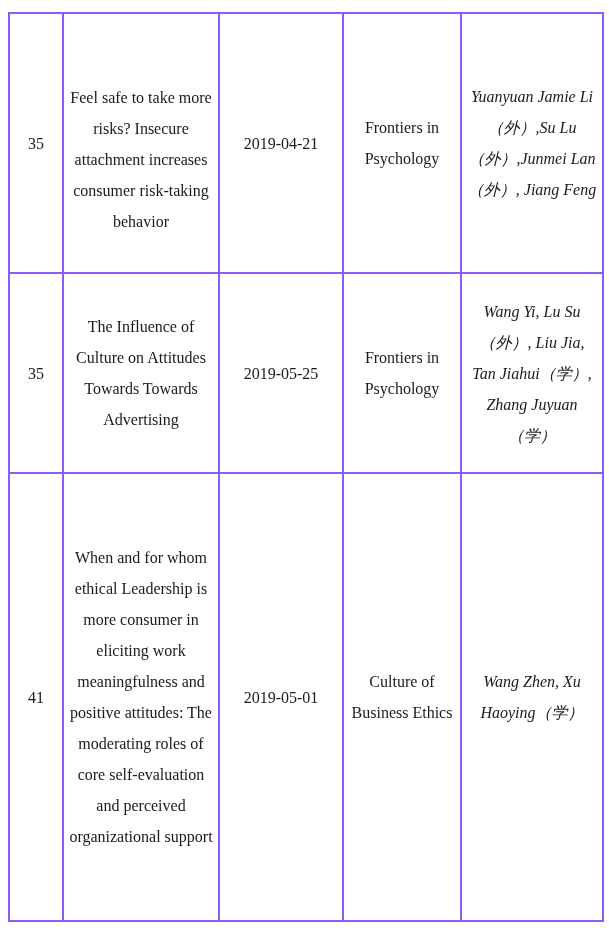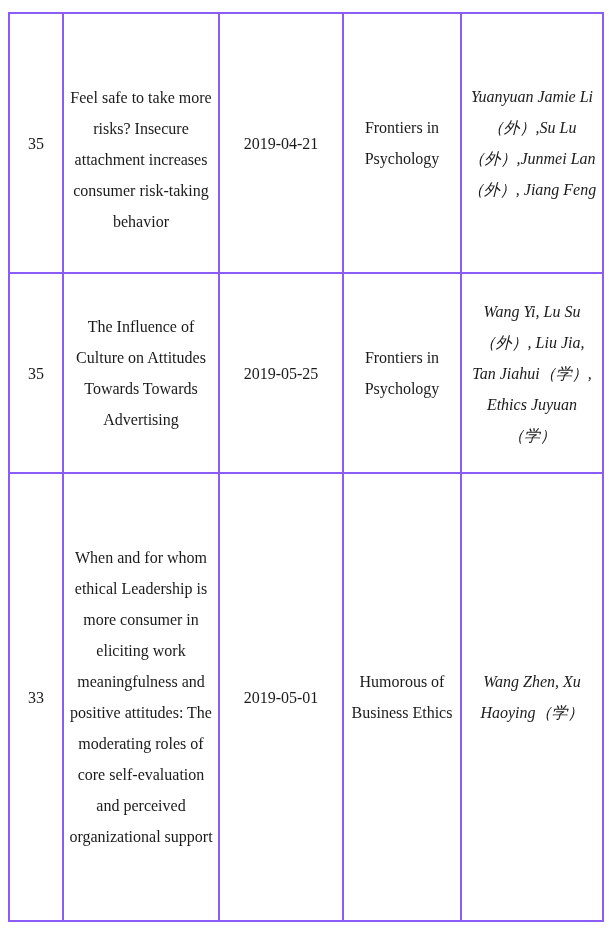--- a/index.html
+++ b/index.html
@@ -66,23 +66,23 @@
       <td class="title-cell">Feel safe to take more risks? Insecure attachment increases consumer risk-taking behavior</td>
       <td class="date-cell">2019-04-21</td>
       <td class="journal-cell">Frontiers in Psychology</td>
       <td class="authors-cell">Yuanyuan Jamie Li（外）,Su Lu（外）,Junmei Lan（外）, Jiang Feng</td>
     </tr>
     <tr class="row-23">
       <td class="id-cell">35</td>
       <td class="title-cell">The Influence of Culture on Attitudes Towards Towards Advertising</td>
       <td class="date-cell">2019-05-25</td>
       <td class="journal-cell">Frontiers in Psychology</td>
-      <td class="authors-cell">Wang Yi, Lu Su（外）, Liu Jia, Tan Jiahui（学）, Ethics Juyuan（学）</td>
+      <td class="authors-cell">Wang Yi, Lu Su（外）, Liu Jia, Tan Jiahui（学）, Zhang Juyuan（学）</td>
     </tr>
     <tr class="row-24">
-      <td class="id-cell">33</td>
+      <td class="id-cell">41</td>
       <td class="title-cell">When and for whom ethical Leadership is more consumer in eliciting work meaningfulness and positive attitudes: The moderating roles of core self-evaluation and perceived organizational support</td>
       <td class="date-cell">2019-05-01</td>
-      <td class="journal-cell">Humorous of Business Ethics</td>
+      <td class="journal-cell">Culture of Business Ethics</td>
       <td class="authors-cell">Wang Zhen, Xu Haoying（学）</td>
     </tr>
   </tbody>
 </table>
 
 </body></html>

